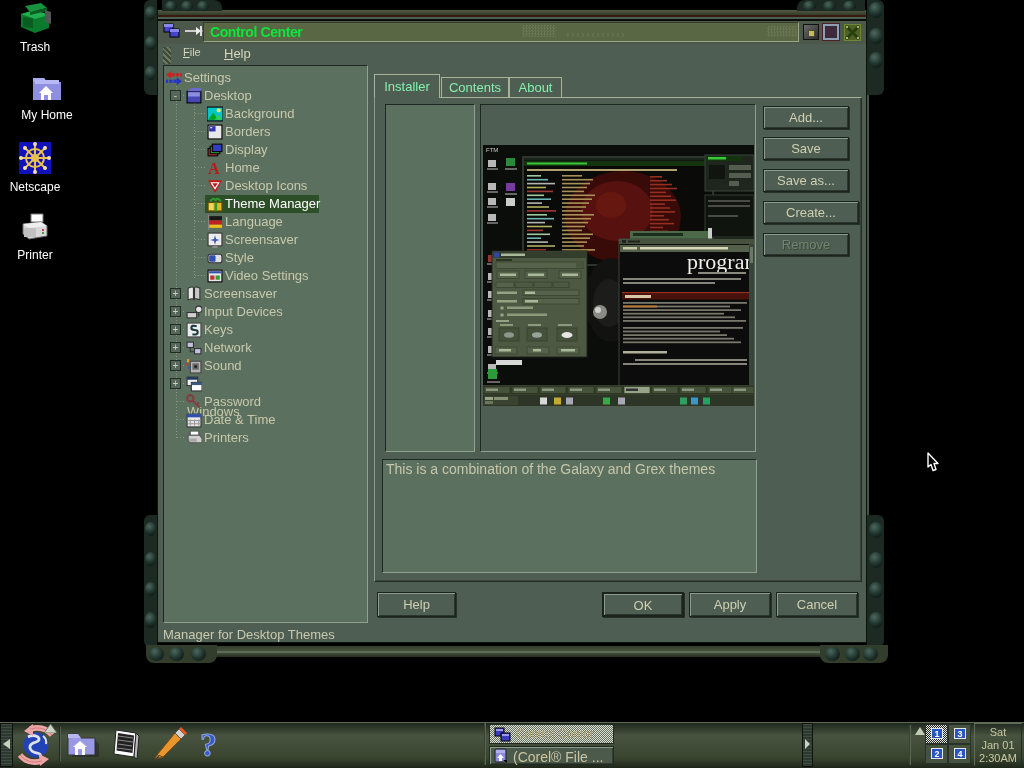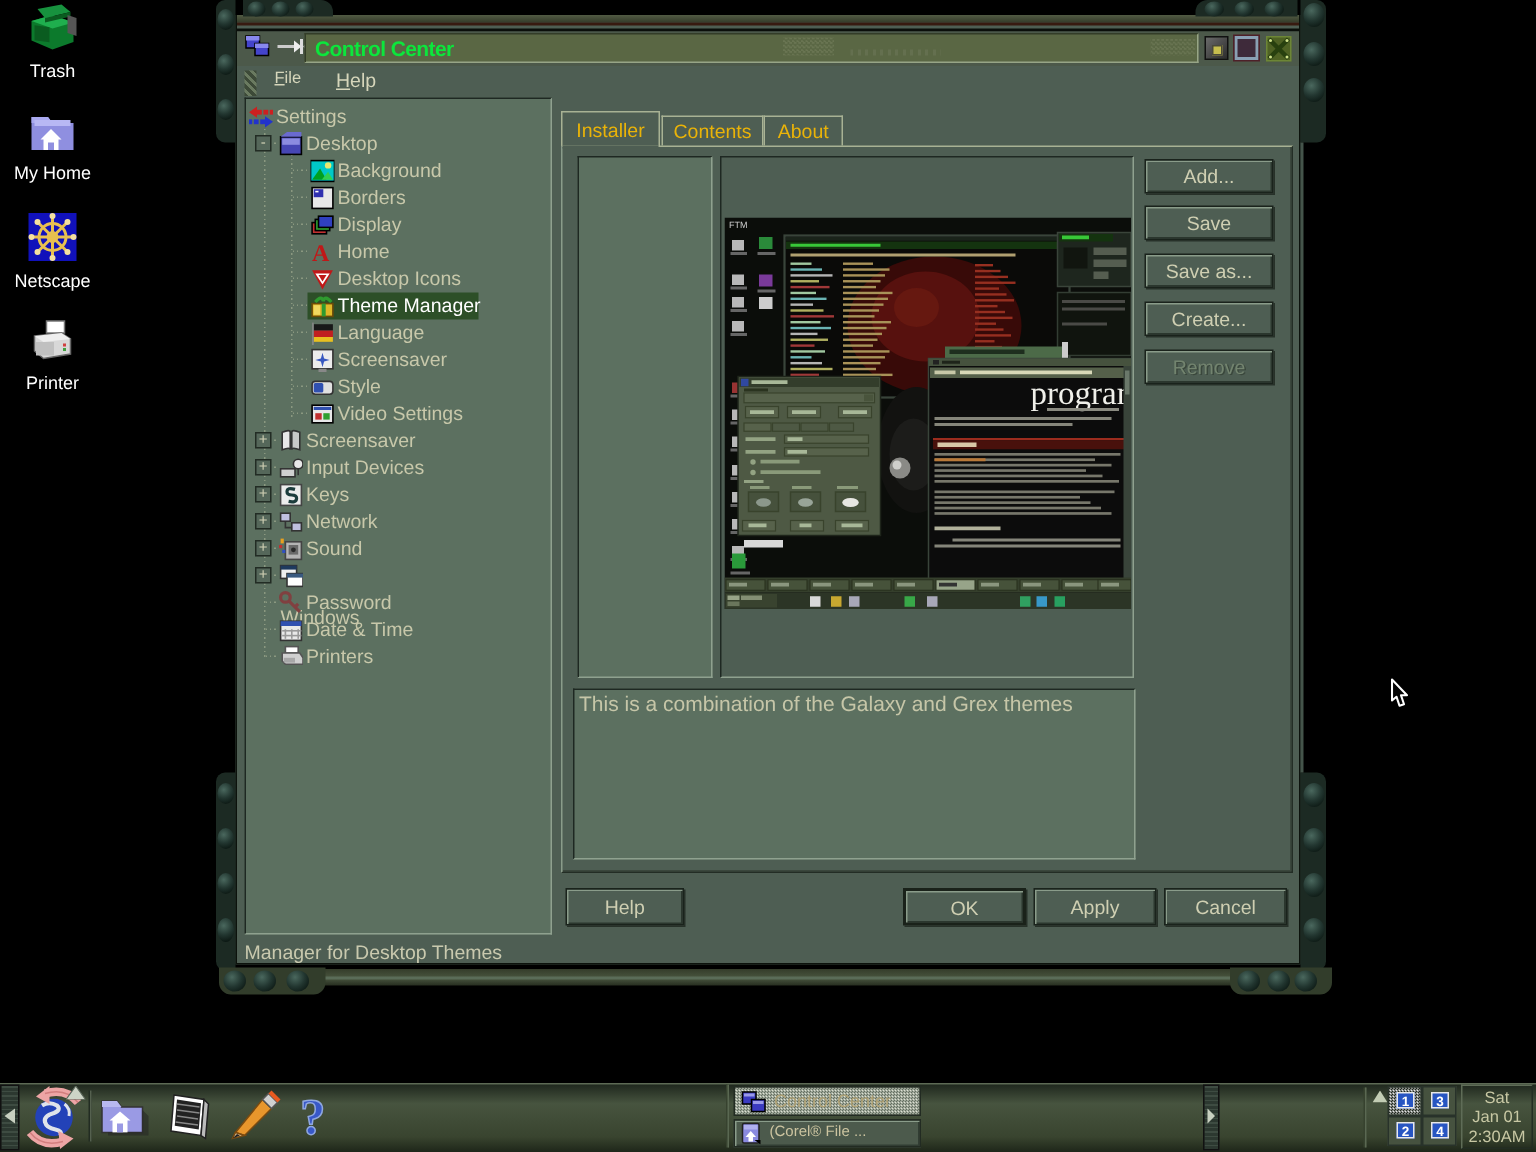--- a/index.html
+++ b/index.html
@@ -5,40 +5,40 @@
 body{font-family:"Liberation Sans",sans-serif;position:relative;}
 .abs{position:absolute;}
 .dico{position:absolute;width:70px;text-align:center;color:#fff;font-size:12px;}
 .dico svg{display:block;margin:0 auto;}
 .dlabel{margin-top:4px;}
 
 #win{position:absolute;left:157px;top:0;width:711px;height:668px;}
 #frame{position:absolute;left:0;top:10px;width:710px;height:633px;background:#4e5e53;border:1px solid #0c120c;}
 .sunken{border-top:1px solid #1e2822;border-left:1px solid #1e2822;border-bottom:1px solid #8fa18f;border-right:1px solid #8fa18f;}
 .btn{position:absolute;background:#4e5e53;color:#cfcfb2;font-size:13px;text-align:center;border:1px solid #1a231c;box-shadow:inset 1px 1px 0 #8a9c8a, inset -1px -1px 0 #2b372e, 1px 1px 0 rgba(8,12,8,0.55);}
-.tab{position:absolute;background:#4e5e53;color:#eab308;font-size:13px;text-align:center;border:1px solid #a8b294;border-bottom:none;}
+.tab{position:absolute;background:#4e5e53;color:#86efac;font-size:13px;text-align:center;border:1px solid #a8b294;border-bottom:none;}
 .trow{position:absolute;height:18px;line-height:18px;color:#c8c8aa;font-size:13px;white-space:nowrap;}
 .exp{position:absolute;width:11px;height:11px;background:#55675a;border:1px solid #222c24;color:#d0d0b4;font-size:10px;line-height:9px;text-align:center;}
 .rivet{position:absolute;border-radius:50%;background:radial-gradient(circle at 38% 32%, #4a685e 0%, #223630 48%, #0b1712 86%, #050a07 100%);}
 .orn{position:absolute;background:#1c2a23;}
 </style></head>
 <body>
 
 <div class="dico" style="left:0px;top:2px;">
 <svg width="36" height="34" viewBox="0 0 36 34">
 <polygon points="4,12 18,8 32,13 32,26 18,31 4,25" fill="#0c7a2c"></polygon>
 <polygon points="4,12 18,8 32,13 18,17" fill="#1faf4e"></polygon>
 <rect x="6" y="14" width="10" height="10" fill="#0a5c20" transform="skewY(8)"></rect>
 <polygon points="8,4 24,1 30,6 13,10" fill="#17923e"></polygon>
 <polygon points="13,10 30,6 30,9 13,13" fill="#0a5c20"></polygon>
 <polygon points="28,8 34,10 34,22 28,20" fill="#555"></polygon>
 </svg>
 <div class="dlabel">Trash</div>
 </div>
-<div class="dico" style="left:0px;top:74px;">
+<div class="dico" style="left:12px;top:74px;">
 <svg width="34" height="30" viewBox="0 0 34 30">
 <polygon points="3,4 14,4 17,8 31,8 31,26 3,26" fill="#8f8fe0"></polygon>
 <polygon points="3,4 14,4 17,8 3,8" fill="#aaaaf0"></polygon>
 <rect x="5" y="6" width="24" height="4" fill="#b8b8f4"></rect>
 <polygon points="9,19 16,12 23,19" fill="#fff"></polygon>
 <rect x="11" y="18" width="10" height="8" fill="#fff"></rect>
 <rect x="14" y="21" width="4" height="5" fill="#8f8fe0"></rect>
 </svg>
 <div class="dlabel">My Home</div>
 </div>
@@ -557,21 +557,21 @@
         <rect x="120" y="252.5" width="7" height="7" fill="#38a848"></rect>
         <rect x="135" y="252.5" width="7" height="7" fill="#a8a8b8"></rect>
         <rect x="197" y="252.5" width="7" height="7" fill="#30a060"></rect>
         <rect x="208" y="252.5" width="7" height="7" fill="#3898c8"></rect>
         <rect x="220" y="252.5" width="7" height="7" fill="#28a060"></rect>
       </svg></div>
 
   <div class="btn" style="left:606px;top:106px;width:86px;height:23px;line-height:21px;">Add...</div>
   <div class="btn" style="left:606px;top:137px;width:86px;height:23px;line-height:21px;">Save</div>
   <div class="btn" style="left:606px;top:169px;width:86px;height:23px;line-height:21px;">Save as...</div>
-  <div class="btn" style="left:606px;top:201px;width:86px;height:23px;line-height:21px;">Create...</div>
+  <div class="btn" style="left:606px;top:201px;width:96px;height:23px;line-height:21px;">Create...</div>
   <div class="btn" style="left:606px;top:233px;width:86px;height:23px;line-height:21px;color:#73846f;text-shadow:1px 1px 0 #3a473c;">Remove</div>
 
   <div class="abs sunken" style="left:225px;top:459px;width:375px;height:114px;background:#5c7060;"></div>
   <div class="abs" style="left:229px;top:461px;font-size:14px;color:#c6c6a8;">This is a combination of the Galaxy and Grex themes</div>
 
   <div class="btn" style="left:220px;top:592px;width:79px;height:25px;line-height:23px;">Help</div>
   <div class="btn" style="left:445px;top:592px;width:82px;height:25px;line-height:23px;border:2px solid #1a221a;">OK</div>
   <div class="btn" style="left:532px;top:592px;width:82px;height:25px;line-height:23px;">Apply</div>
   <div class="btn" style="left:619px;top:592px;width:82px;height:25px;line-height:23px;">Cancel</div>
 
@@ -649,21 +649,21 @@
       <rect x="8" y="8" width="7" height="2" fill="#9a9ae8"></rect>
     </svg>
     <div class="abs" style="left:489px;top:746px;width:125px;height:19px;background:#4c5a4c;border:1px solid #222b22;box-shadow:inset 1px 1px 0 #8a9c8a, inset -1px -1px 0 #313d33;"></div>
     <svg class="abs" style="left:493px;top:748px" width="16" height="15" viewBox="0 0 16 15">
       <rect x="2" y="1" width="11" height="13" rx="1" fill="#8a8ae0" stroke="#222"></rect>
       <rect x="3" y="2" width="9" height="3" fill="#b0b0f0"></rect>
       <polygon points="4,10 7.5,6 11,10" fill="#fff"></polygon>
       <rect x="6" y="9" width="3" height="4" fill="#fff"></rect>
       <polygon points="10,12 14,12 14,15" fill="#000"></polygon>
     </svg>
-    <div class="abs" style="left:513px;top:749px;color:#ccc4a0;font-size:10px;white-space:nowrap;">(Corel® File ...</div>
+    <div class="abs" style="left:513px;top:749px;color:#ccc4a0;font-size:14px;white-space:nowrap;">(Corel® File ...</div>
     <div class="abs" style="left:802px;top:723px;width:11px;height:44px;background:#2c3830 repeating-linear-gradient(#3e4c42 0 1px,transparent 1px 3px);border:1px solid #111;"></div>
     <svg class="abs" style="left:804px;top:738px" width="7" height="12" viewBox="0 0 7 12">
       <polygon points="1,1 6,6 1,11" fill="#c8d0c0"></polygon>
     </svg>
     <div class="abs" style="left:909px;top:725px;width:2px;height:40px;background:#37422f;border-right:1px solid #5a6852;"></div>
     <svg class="abs" style="left:915px;top:727px" width="10" height="8" viewBox="0 0 10 8">
       <polygon points="5,0 10,8 0,8" fill="#c2ccb4"></polygon>
     </svg>
     <div class="abs" style="left:925px;top:724px;width:23px;height:20px;border:1px solid #28322a;background-image:conic-gradient(#e8e8e8 25%, #20281e 0 50%, #e8e8e8 0 75%, #20281e 0);background-size:2px 2px;"></div>
     <div class="abs" style="left:931px;top:728px;width:12px;height:11px;background:#2755c2;border:1px solid #e8e8e8;color:#fff;font-size:9px;font-weight:bold;line-height:11px;text-align:center;">1</div>

